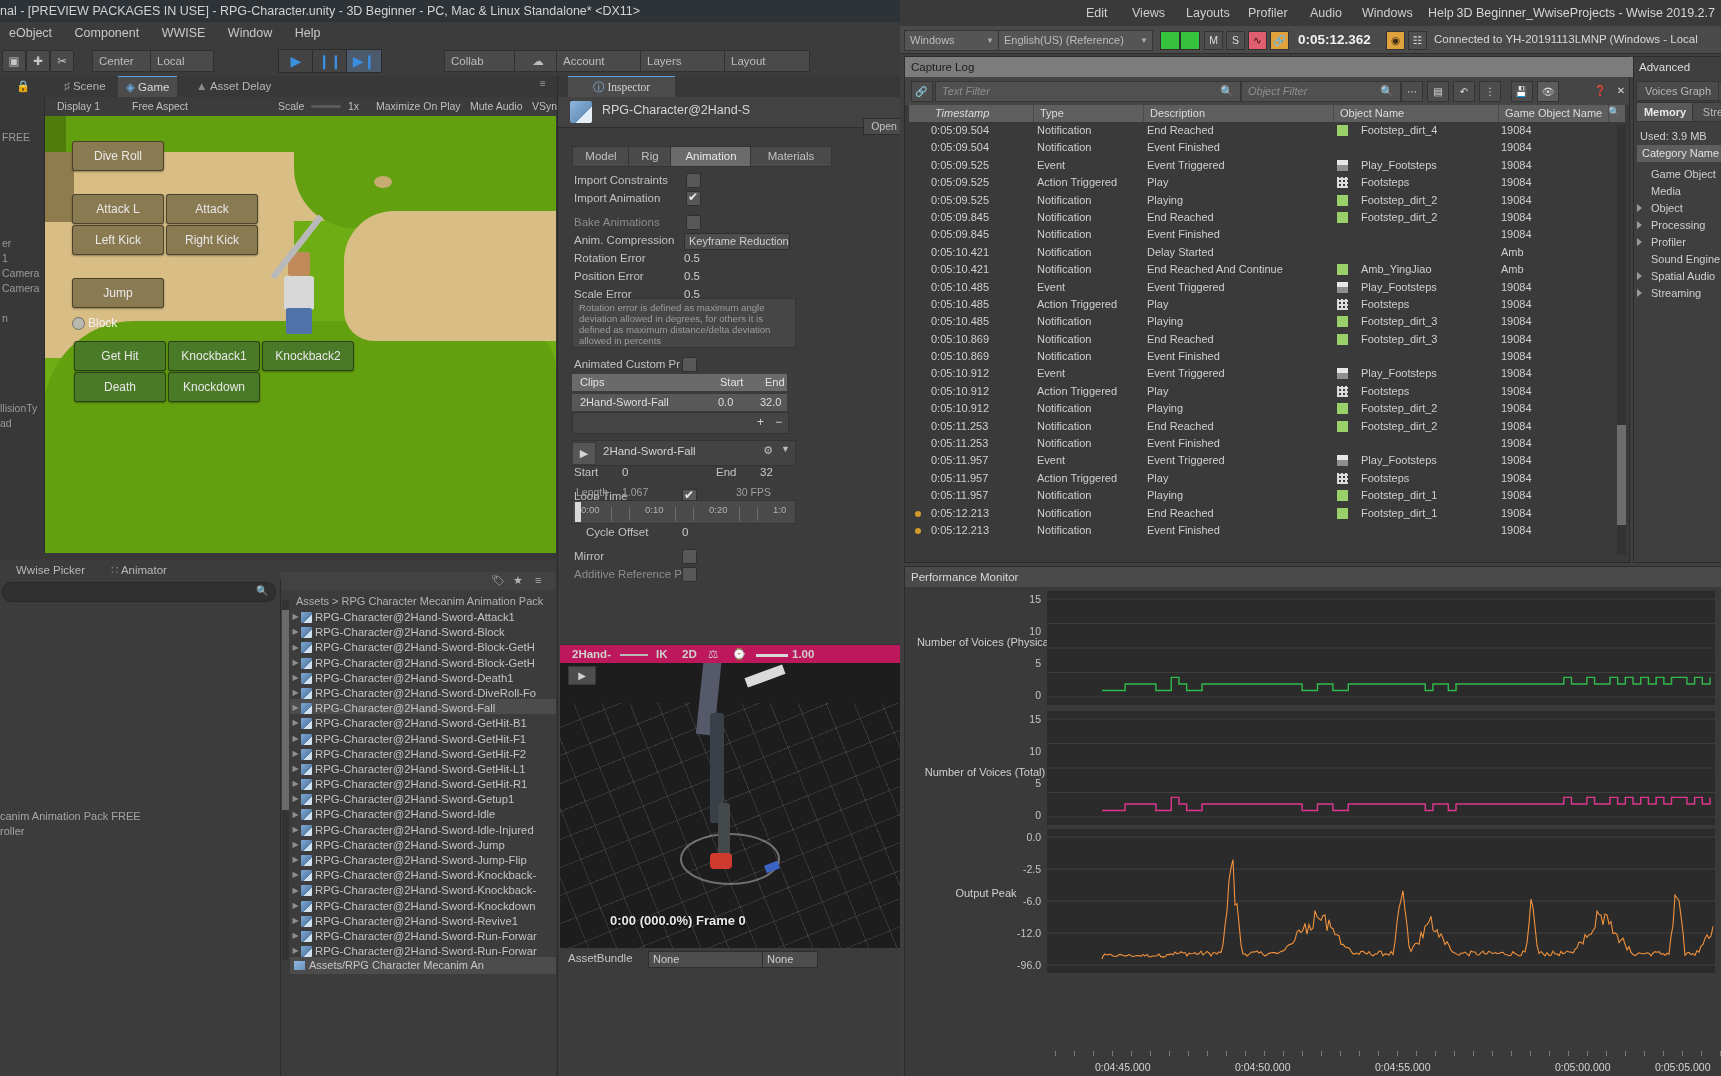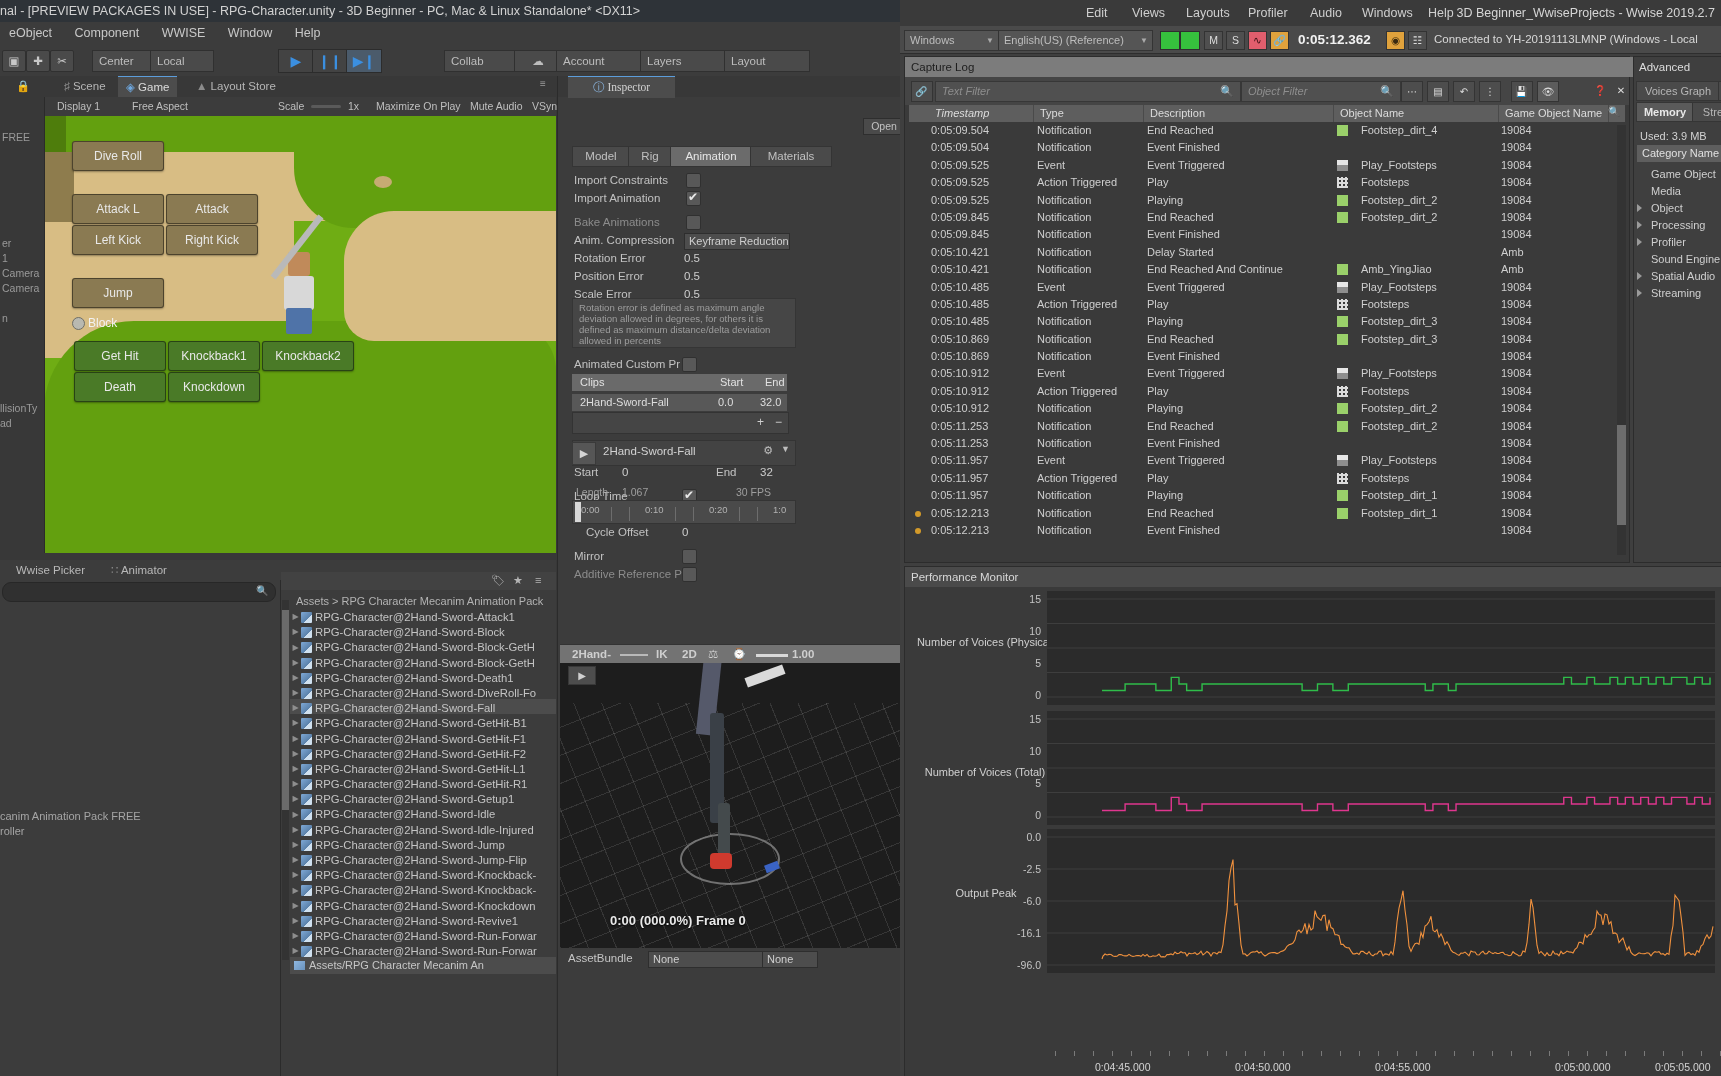--- a/index.html
+++ b/index.html
@@ -85,21 +85,21 @@
   #help-box{position:absolute;left:572px;top:298px;width:222px;height:48px;background:#464646;border:1px solid #353535;}
   .helpline{position:absolute;color:#9d9d9d;font-size:9.6px;white-space:nowrap;}
   #clip-header{position:absolute;left:572px;top:374px;width:215px;height:17px;background:#6a6a6a;}
   #clip-row{position:absolute;left:572px;top:394px;width:215px;height:17px;background:#585858;}
   #clipbox-bot{position:absolute;left:572px;top:412px;width:215px;height:20px;background:#454545;border:1px solid #333;}
   #anim-name-bar{position:absolute;left:572px;top:440px;width:222px;height:24px;background:#434343;border:1px solid #343434;}
   #anim-play-ic{position:absolute;left:572px;top:442px;width:22px;height:21px;background:#565656;border:1px solid #3a3a3a;}
   #timeline{position:absolute;left:572px;top:500px;width:222px;height:22px;background:#4a4a4a;border:1px solid #343434;}
   .tl-tick{position:absolute;top:6px;width:1px;height:14px;background:#6d6d6d;}
   .tl-lbl{position:absolute;top:3px;color:#b2b2b2;font-size:9.5px;}
-  #preview-bar{position:absolute;left:560px;top:644px;width:340px;height:19px;background:#737373;border-top:1px solid #333;border-bottom:1px solid #333;}
+  #preview-bar{position:absolute;left:560px;top:644px;width:340px;height:19px;background:#be185d;border-top:1px solid #333;border-bottom:1px solid #333;}
   .pv-item{position:absolute;color:#cfcfcf;font-size:11.5px;line-height:19px;}
   #preview{position:absolute;left:560px;top:663px;width:340px;height:285px;background:#1d1d1d;overflow:hidden;}
   #pv-play{position:absolute;left:568px;top:666px;width:26px;height:17px;background:#4d4d4d;border:1px solid #383838;}
   #pv-overlay{position:absolute;left:610px;top:913px;color:#e9e9e9;font-size:13px;font-weight:bold;white-space:nowrap;text-shadow:0 1px 2px #000;}
   #assetbundle-row{position:absolute;left:560px;top:948px;width:340px;height:24px;background:#3c3c3c;}
 
   
   #wwise{position:absolute;left:900px;top:0;width:821px;height:1076px;background:#3f3f3f;overflow:hidden;}
   #w-menubar{position:absolute;left:0;top:0;width:821px;height:26px;background:#3a3a3a;}
   .wmenu{position:absolute;top:0;height:26px;line-height:26px;color:#cfcfcf;font-size:12.5px;}
@@ -177,21 +177,21 @@
       <div class="pivot" style="left:444px;width:64px;">Collab</div>
       <div class="pivot" style="left:514px;width:34px;text-align:center;">☁</div>
       <div class="pivot" style="left:556px;width:74px;">Account</div>
       <div class="pivot" style="left:640px;width:72px;">Layers</div>
       <div class="pivot" style="left:724px;width:72px;">Layout</div>
     </div>
 
     <div id="unity-tabs">
       <div class="utab" style="left:56px;"><span style="color:#8b8b8b">♯</span> <span>Scene</span></div>
       <div class="utab sel" style="left:118px;"><span style="color:#6ea8e0">◈</span> <span>Game</span></div>
-      <div class="utab" style="left:188px;"><span style="color:#8b8b8b">▲</span> <span>Layout Store</span></div>
+      <div class="utab" style="left:188px;"><span style="color:#8b8b8b">▲</span> <span>Asset Delay</span></div>
       <div class="utab" style="left:8px;color:#9a9a9a;">🔒</div>
     </div>
 
     <div id="gameview-bar">
       <span style="position:absolute;left:52px;">Display 1</span>
       <span style="position:absolute;left:127px;">Free Aspect</span>
       <span style="position:absolute;left:273px;">Scale</span>
       <span style="position:absolute;left:343px;">1x</span>
       <span style="position:absolute;left:371px;">Maximize On Play</span>
       <span style="position:absolute;left:465px;">Mute Audio</span>
@@ -295,20 +295,24 @@
     </div>
     <div style="position:absolute;left:282px;top:600px;width:7px;height:360px;background:#333;">
       <div style="position:absolute;left:0;top:10px;width:7px;height:200px;background:#6a6a6a;"></div>
     </div>
 
     <div id="inspector">
       <div id="insp-tabbar">
         <div id="insp-tab"><span style="color:#8ab4de">ⓘ</span> <span>Inspector</span></div>
         <div style="position:absolute;left:-18px;top:2px;color:#9d9d9d;font-size:10px;">≡</div>
       </div>
+      <div id="insp-head">
+        <div id="insp-icon"></div>
+        <div id="insp-title">RPG-Character@2Hand-S</div>
+      </div>
       <div id="insp-open">Open</div>
 
       <div class="itab" style="left:14px;width:56px;">Model</div>
       <div class="itab" style="left:70px;width:42px;">Rig</div>
       <div class="itab sel" style="left:112px;width:80px;">Animation</div>
       <div class="itab" style="left:192px;width:80px;">Materials</div>
 
       <div class="irow-label" style="left:16px;top:98px;">Import Constraints</div>
       <div class="ck" style="left:128px;top:97px;"></div>
 
@@ -740,21 +744,21 @@
             <line x1="0" x2="668" y1="106" y2="106" stroke="#3e3e3e" stroke-width="1"></line>
             <path d="M 55 99.46666666666667 L 62.69620253164557 99.46666666666667 L 62.69620253164557 99.46666666666667 L 70.39240506329114 99.46666666666667 L 70.39240506329114 99.46666666666667 L 78.08860759493672 99.46666666666667 L 78.08860759493672 92.93333333333334 L 85.78481012658227 92.93333333333334 L 85.78481012658227 92.93333333333334 L 93.48101265822785 92.93333333333334 L 93.48101265822785 92.93333333333334 L 101.17721518987342 92.93333333333334 L 101.17721518987342 92.93333333333334 L 108.87341772151899 92.93333333333334 L 108.87341772151899 99.46666666666667 L 116.56962025316456 99.46666666666667 L 116.56962025316456 99.46666666666667 L 124.26582278481013 99.46666666666667 L 124.26582278481013 86.4 L 131.9620253164557 86.4 L 131.9620253164557 92.93333333333334 L 139.65822784810126 92.93333333333334 L 139.65822784810126 99.46666666666667 L 147.35443037974684 99.46666666666667 L 147.35443037974684 99.46666666666667 L 155.0506329113924 99.46666666666667 L 155.0506329113924 92.93333333333334 L 162.74683544303798 92.93333333333334 L 162.74683544303798 92.93333333333334 L 170.44303797468353 92.93333333333334 L 170.44303797468353 92.93333333333334 L 178.13924050632912 92.93333333333334 L 178.13924050632912 92.93333333333334 L 185.8354430379747 92.93333333333334 L 185.8354430379747 92.93333333333334 L 193.53164556962025 92.93333333333334 L 193.53164556962025 92.93333333333334 L 201.22784810126583 92.93333333333334 L 201.22784810126583 92.93333333333334 L 208.92405063291142 92.93333333333334 L 208.92405063291142 92.93333333333334 L 216.62025316455694 92.93333333333334 L 216.62025316455694 92.93333333333334 L 224.31645569620252 92.93333333333334 L 224.31645569620252 92.93333333333334 L 232.0126582278481 92.93333333333334 L 232.0126582278481 92.93333333333334 L 239.7088607594937 92.93333333333334 L 239.7088607594937 92.93333333333334 L 247.40506329113924 92.93333333333334 L 247.40506329113924 92.93333333333334 L 255.1012658227848 92.93333333333334 L 255.1012658227848 99.46666666666667 L 262.7974683544304 99.46666666666667 L 262.7974683544304 99.46666666666667 L 270.49367088607596 99.46666666666667 L 270.49367088607596 92.93333333333334 L 278.1898734177215 92.93333333333334 L 278.1898734177215 92.93333333333334 L 285.88607594936707 92.93333333333334 L 285.88607594936707 99.46666666666667 L 293.5822784810126 99.46666666666667 L 293.5822784810126 99.46666666666667 L 301.27848101265823 99.46666666666667 L 301.27848101265823 92.93333333333334 L 308.9746835443038 92.93333333333334 L 308.9746835443038 92.93333333333334 L 316.6708860759494 92.93333333333334 L 316.6708860759494 92.93333333333334 L 324.3670886075949 92.93333333333334 L 324.3670886075949 92.93333333333334 L 332.0632911392405 92.93333333333334 L 332.0632911392405 92.93333333333334 L 339.75949367088606 92.93333333333334 L 339.75949367088606 92.93333333333334 L 347.45569620253167 92.93333333333334 L 347.45569620253167 92.93333333333334 L 355.1518987341772 92.93333333333334 L 355.1518987341772 92.93333333333334 L 362.84810126582283 92.93333333333334 L 362.84810126582283 92.93333333333334 L 370.54430379746833 92.93333333333334 L 370.54430379746833 92.93333333333334 L 378.2405063291139 92.93333333333334 L 378.2405063291139 99.46666666666667 L 385.9367088607595 99.46666666666667 L 385.9367088607595 92.93333333333334 L 393.63291139240505 92.93333333333334 L 393.63291139240505 92.93333333333334 L 401.32911392405066 92.93333333333334 L 401.32911392405066 99.46666666666667 L 409.0253164556962 99.46666666666667 L 409.0253164556962 92.93333333333334 L 416.72151898734177 92.93333333333334 L 416.72151898734177 92.93333333333334 L 424.4177215189874 92.93333333333334 L 424.4177215189874 92.93333333333334 L 432.1139240506329 92.93333333333334 L 432.1139240506329 92.93333333333334 L 439.8101265822785 92.93333333333334 L 439.8101265822785 92.93333333333334 L 447.50632911392404 92.93333333333334 L 447.50632911392404 92.93333333333334 L 455.2025316455696 92.93333333333334 L 455.2025316455696 92.93333333333334 L 462.8987341772152 92.93333333333334 L 462.8987341772152 92.93333333333334 L 470.59493670886076 92.93333333333334 L 470.59493670886076 92.93333333333334 L 478.29113924050637 92.93333333333334 L 478.29113924050637 92.93333333333334 L 485.9873417721519 92.93333333333334 L 485.9873417721519 92.93333333333334 L 493.6835443037974 92.93333333333334 L 493.6835443037974 92.93333333333334 L 501.37974683544303 92.93333333333334 L 501.37974683544303 92.93333333333334 L 509.0759493670886 92.93333333333334 L 509.0759493670886 92.93333333333334 L 516.7721518987341 92.93333333333334 L 516.7721518987341 86.4 L 524.4683544303798 86.4 L 524.4683544303798 92.93333333333334 L 532.1645569620252 92.93333333333334 L 532.1645569620252 92.93333333333334 L 539.8607594936709 92.93333333333334 L 539.8607594936709 86.4 L 547.5569620253165 86.4 L 547.5569620253165 92.93333333333334 L 555.253164556962 92.93333333333334 L 555.253164556962 92.93333333333334 L 562.9493670886076 92.93333333333334 L 562.9493670886076 86.4 L 570.6455696202531 86.4 L 570.6455696202531 92.93333333333334 L 578.3417721518988 92.93333333333334 L 578.3417721518988 86.4 L 586.0379746835443 86.4 L 586.0379746835443 92.93333333333334 L 593.7341772151898 92.93333333333334 L 593.7341772151898 86.4 L 601.4303797468355 86.4 L 601.4303797468355 92.93333333333334 L 609.126582278481 92.93333333333334 L 609.126582278481 86.4 L 616.8227848101266 86.4 L 616.8227848101266 92.93333333333334 L 624.5189873417721 92.93333333333334 L 624.5189873417721 86.4 L 632.2151898734177 86.4 L 632.2151898734177 86.4 L 639.9113924050633 86.4 L 639.9113924050633 92.93333333333334 L 647.6075949367089 92.93333333333334 L 647.6075949367089 86.4 L 655.3037974683544 86.4 L 655.3037974683544 92.93333333333334 L 663 92.93333333333334 L 663 86.4" fill="none" stroke="#e0368f" stroke-width="1.4"></path>
           </svg></div>
 
       <div class="plabel" style="left:6px;top:320px;width:150px;">
         <span>Output Peak</span>
       </div>
       <div class="ytick" style="left:106px;top:264px;width:30px;">0.0</div>
       <div class="ytick" style="left:106px;top:296px;width:30px;">-2.5</div>
       <div class="ytick" style="left:106px;top:328px;width:30px;">-6.0</div>
-      <div class="ytick" style="left:106px;top:360px;width:30px;">-16.1</div>
+      <div class="ytick" style="left:106px;top:360px;width:30px;">-12.0</div>
       <div class="ytick" style="left:106px;top:392px;width:30px;">-96.0</div>
       <div class="plot" id="plot3" style="left:142px;top:262px;width:668px;height:144px;"><svg width="668" height="144">
             <line x1="0" x2="668" y1="8" y2="8" stroke="#3e3e3e" stroke-width="1"></line>
             <line x1="0" x2="668" y1="40" y2="40" stroke="#3e3e3e" stroke-width="1"></line>
             <line x1="0" x2="668" y1="72" y2="72" stroke="#3e3e3e" stroke-width="1"></line>
             <line x1="0" x2="668" y1="104" y2="104" stroke="#3e3e3e" stroke-width="1"></line>
             <line x1="0" x2="668" y1="136" y2="136" stroke="#3e3e3e" stroke-width="1"></line>
             <path d="M 55 130 L 56 127.08555698352194 L 58 125.01235675672645 L 60 125.98062992001913 L 62 125.3504838037074 L 64 125.51739632967738 L 66 126.98677480173613 L 68 127.42336976501316 L 70 127.29871392217404 L 72 125.63727944979317 L 74 125.46803760410661 L 76 126.5888375335321 L 78 126.90195977636704 L 80 126.8952335114103 L 82 125.3877061593289 L 84 126.71403348386009 L 86 127.48182046389292 L 88 127.04638868525922 L 90 126.48650795150851 L 92 126.59739637309565 L 94 127.3240962025356 L 96 125.37968957302147 L 98 127.07639348463918 L 100 125.46028458953849 L 102 127.6667999027608 L 104 127.72362446772104 L 106 126.80122673455683 L 108 127.23757564986012 L 110 126.79884064141606 L 112 125.16769993173317 L 114 127.93161690231953 L 116 127.60128891449482 L 118 127.98352050780483 L 120 125.56869684465634 L 122 125.59714031154157 L 124 124.91101932428359 L 126 125.90996456095482 L 128 122.9834717195404 L 130 124.6031285513207 L 132 124.30879366272538 L 134 122.75973808567959 L 136 123.93343221998468 L 138 123.50305569009066 L 140 126.89596903319283 L 142 124.22962664311268 L 144 124.75659143820246 L 146 124.44567215323713 L 148 123.6816908105657 L 150 125.54078113964795 L 152 124.5598007429204 L 154 122.22888481394801 L 156 125.99230062914654 L 158 124.40408703563925 L 160 122.46869158533806 L 162 123.95222258425886 L 164 126.92907404896295 L 166 123.80090295001906 L 168 123.75538420526095 L 170 125.0049407472857 L 172 122.97662329486414 L 174 123.57214999039292 L 176 115.62295770394753 L 178 96.6304817142107 L 180 81.82459708341611 L 182 51.45164726602455 L 184 38.9520065625906 L 186 30.529926131260538 L 188 76.04946985424006 L 190 74.62513696105458 L 192 94.53847312253828 L 194 115.80311378594632 L 196 124.95514404678491 L 198 124.84889280695882 L 200 126.95525181291404 L 202 125.38749455212964 L 204 123.45808994605117 L 206 122.86872637079503 L 208 123.02873146349039 L 210 122.01347601181524 L 212 124.04228162627774 L 214 122.70070981779169 L 216 125.46352338719346 L 218 126.97153043745622 L 220 125.7290643335921 L 222 124.35771417494757 L 224 123.76498651353874 L 226 123.5717339499722 L 228 123.64001703105868 L 230 124.55943536644776 L 232 123.72134637679967 L 234 122.40870904708687 L 236 121.88911516764729 L 238 120.54037744244889 L 240 117.32208497486485 L 242 115.76141548448825 L 244 115.15089467966504 L 246 114.03243824465468 L 248 110.8146601767451 L 250 102.72383678459845 L 252 101.10915625724436 L 254 103.57996913745274 L 256 101.01693770328498 L 258 94.31695913206023 L 260 105.21043476442154 L 262 95.51153612406944 L 264 101.00763247767819 L 266 99.33288587450754 L 268 81.65229499369397 L 270 87.73457183294676 L 272 89.60854284534008 L 274 91.43247820552295 L 276 86.5408137011687 L 278 86.16215530659069 L 280 101.79623263729562 L 282 90.75531129800805 L 284 98.57487089360617 L 286 99.67689725529465 L 288 105.73274798045529 L 290 105.72311900037175 L 292 106.67764288667686 L 294 115.39646002339656 L 296 115.29101395749896 L 298 117.6944815455341 L 300 118.68406238382872 L 302 118.83846668430016 L 304 122.13998732941742 L 306 124.8308677663239 L 308 124.83213615316531 L 310 124.04753875594938 L 312 125.43560218738187 L 314 122.33510207912657 L 316 122.34445762417486 L 318 123.92573547220124 L 320 124.9910755148116 L 322 122.57310104163973 L 324 125.64962577756943 L 326 126.78672027577959 L 328 124.98295006062041 L 330 125.00476372149063 L 332 122.31310140868328 L 334 122.12137233983789 L 336 126.83935832969814 L 338 124.92215809129279 L 340 125.10939609916387 L 342 126.14234697778818 L 344 122.5096273103308 L 346 125.52580428054827 L 348 112.88022880765155 L 350 93.0330745322551 L 352 79.10042621816993 L 354 71.08765877384583 L 356 61.71195233523005 L 358 80.97613313013042 L 360 95.7090930509656 L 362 117.30149630426965 L 364 122.43374027032283 L 366 117.88908428107726 L 368 114.7925487127967 L 370 114.08875478242678 L 372 115.31141959102087 L 374 103.4677029851208 L 376 108.5520147430487 L 378 97.11588574955556 L 380 95.56865474317794 L 382 92.69955573783405 L 384 87.24454650582958 L 386 101.31270598559385 L 388 102.86738332980487 L 390 100.63636823376979 L 392 108.17058317074876 L 394 104.87978186150495 L 396 109.29831794206906 L 398 115.502743109863 L 400 112.82559271078394 L 402 116.17251796893004 L 404 121.21809496836394 L 406 123.22555909571159 L 408 123.882286666372 L 410 125.40377628728923 L 412 126.41338121863706 L 414 124.06407829982419 L 416 124.23830580582764 L 418 123.12191080866471 L 420 124.88456320664126 L 422 126.78174090375273 L 424 122.04334792263961 L 426 123.01891636663066 L 428 123.00265145115678 L 430 125.8269436353943 L 432 126.01610001875838 L 434 123.65021329962192 L 436 122.35585641644703 L 438 124.96678781414721 L 440 124.63643503079025 L 442 122.14360666048881 L 444 123.62843942485212 L 446 124.61583566554629 L 448 123.57015085060623 L 450 124.3561310755816 L 452 124.48110055806167 L 454 123.49339914158611 L 456 123.41206979584511 L 458 125.562796115206 L 460 125.69508981643948 L 462 126.75572824466775 L 464 126.19344171844118 L 466 122.7332661728064 L 468 124.52714991454368 L 470 125.37007880134978 L 472 126.97833132742826 L 474 126.48928223899067 L 476 122.0963436789328 L 478 122.98151206783089 L 480 113.54675629577294 L 482 95.17768534942422 L 484 70.08387532523703 L 486 78.57403404602813 L 488 97.41761983959825 L 490 116.19622668589601 L 492 124.52016842249789 L 494 122.46828806189275 L 496 124.67880737673435 L 498 126.8375707864005 L 500 123.64302632056318 L 502 126.4027221200069 L 504 126.23323020303306 L 506 122.03542095191564 L 508 124.98240661527143 L 510 124.77760505572782 L 512 126.72669601427702 L 514 122.37585243367397 L 516 124.80573189156397 L 518 123.85105383249514 L 520 122.09217083225593 L 522 123.0606908779874 L 524 123.1157655697855 L 526 123.96400722406992 L 528 120.35893999282222 L 530 118.69681113497205 L 532 113.38716693080364 L 534 113.20733226059346 L 536 114.93373054434254 L 538 105.65466242138979 L 540 108.346606586383 L 542 105.74183365949514 L 544 105.54126773684345 L 546 101.54930996886888 L 548 98.7697065515489 L 550 82.25704940187607 L 552 85.591084883153 L 554 86.21851063125698 L 556 95.94341046719971 L 558 85.02330631938918 L 560 85.82234369908568 L 562 94.97700349344733 L 564 92.68379059609202 L 566 104.5778387711839 L 568 103.91600456399658 L 570 105.36143180986933 L 572 113.66744071920749 L 574 111.2210970639722 L 576 109.00429277342013 L 578 115.19715175868811 L 580 120.98222486320056 L 582 117.63448672111821 L 584 123.50369271160275 L 586 125.49723935057281 L 588 126.54317688920683 L 590 125.20613011634262 L 592 123.75949036924145 L 594 124.55376994495921 L 596 124.74230420484315 L 598 124.63213813194639 L 600 123.76539361326275 L 602 124.32320010537431 L 604 126.84163701526897 L 606 124.18695327508587 L 608 122.60543298516676 L 610 123.21555566611492 L 612 122.64861535823374 L 614 125.18805932914282 L 616 124.60463952906646 L 618 126.28531885113814 L 620 124.28405222170244 L 622 125.42035829947346 L 624 107.0938307897159 L 626 96.51614075457498 L 628 66.11977042379777 L 630 68.96617650239085 L 632 71.7742699572231 L 634 87.16308479624013 L 636 103.2647068140864 L 638 126.3780308958972 L 640 124.02314898233075 L 642 123.4378988726241 L 644 125.5394203656071 L 646 124.66141533742724 L 648 126.32947277991542 L 650 121.54561201356542 L 652 123.25098350336283 L 654 117.06581369962456 L 656 115.3964082023542 L 658 109.53084689999505 L 660 105.83253603387134 L 662 109.45852594173445 L 664 107.00635178738497 L 666 97.43544287796422" fill="none" stroke="#f0913e" stroke-width="1.1"></path>
           </svg></div>
 

